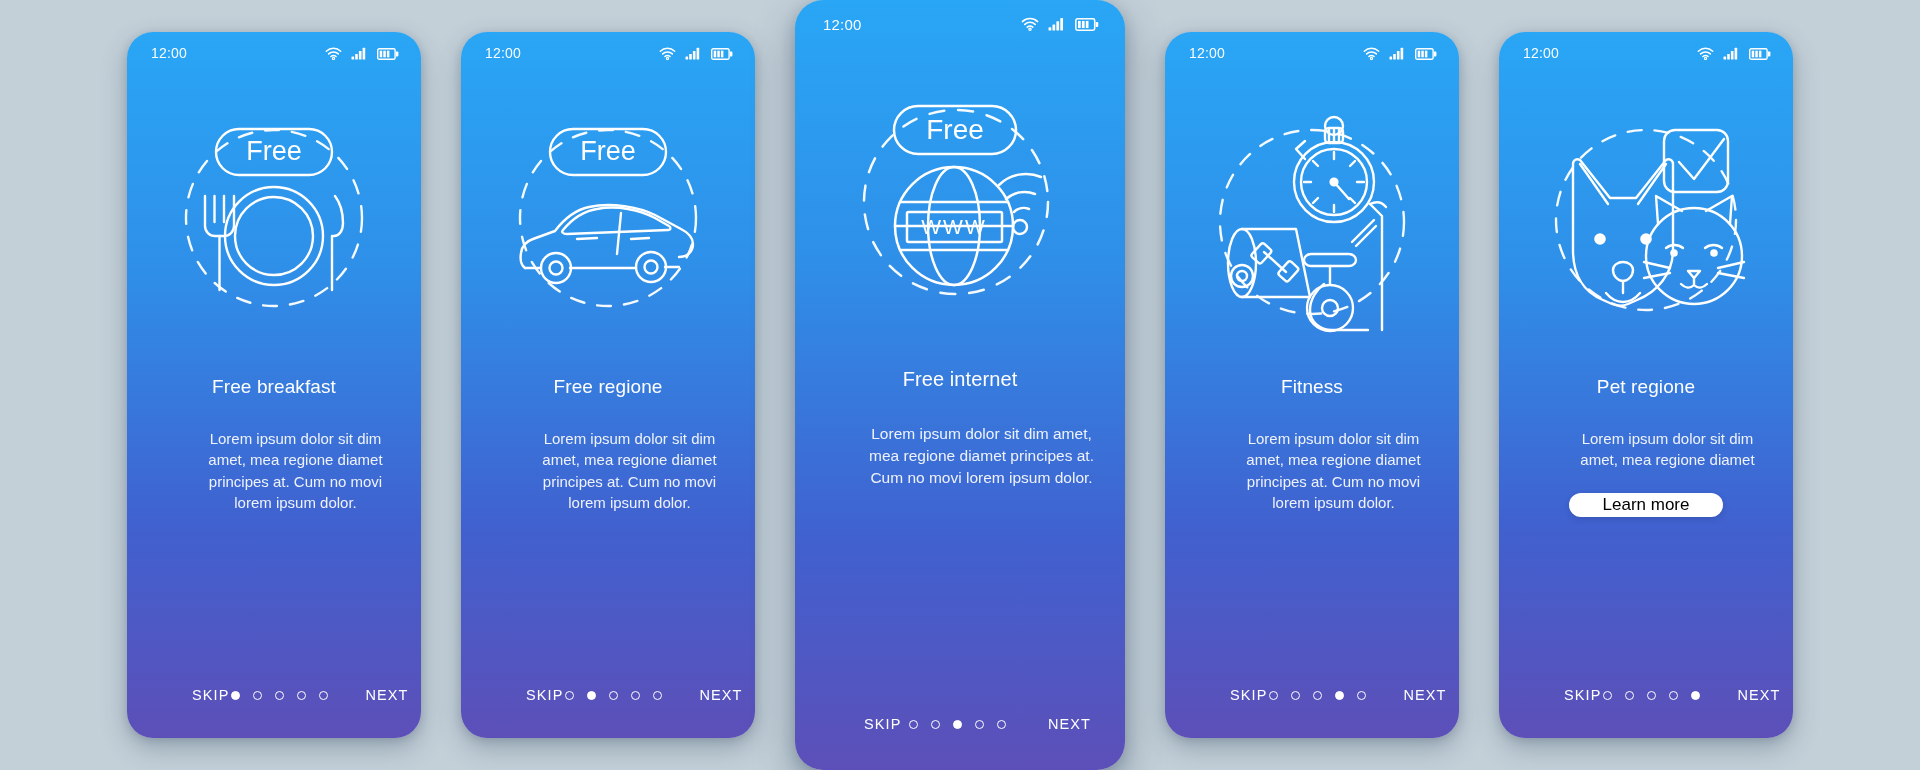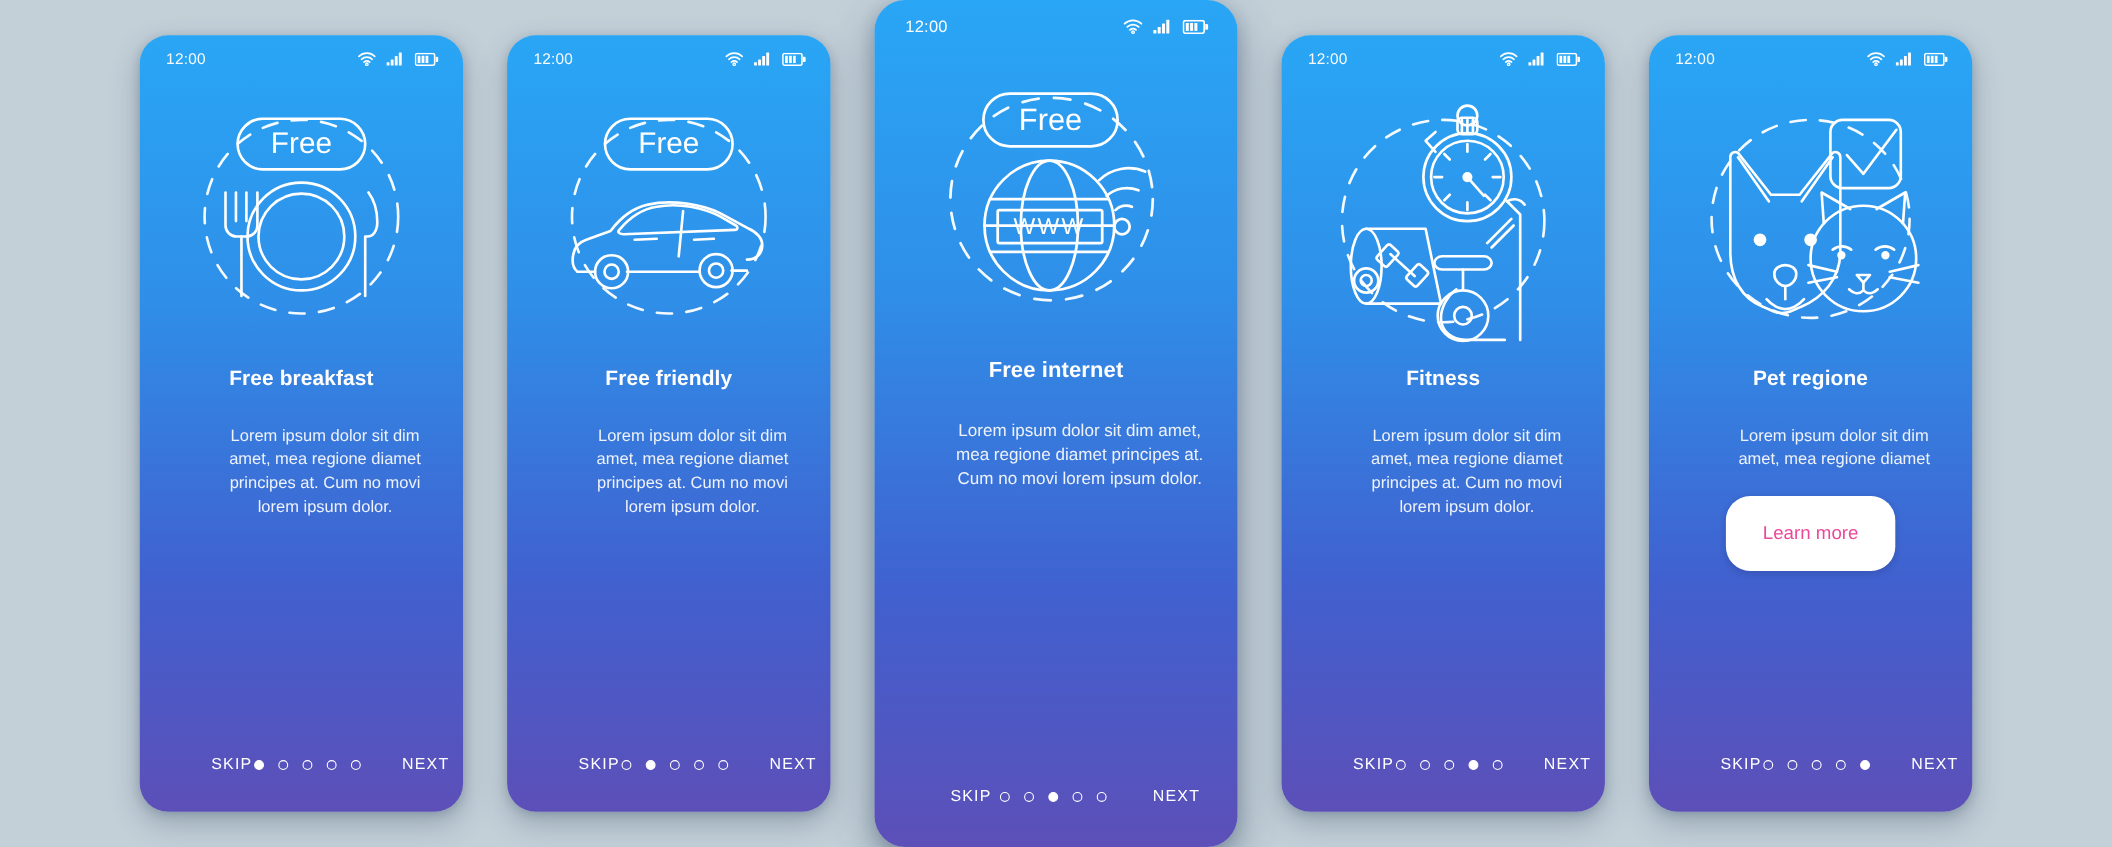--- a/index.html
+++ b/index.html
@@ -25,20 +25,21 @@
     width: 294px;
     height: 706px;
     border-radius: 26px;
     overflow: hidden;
     background: linear-gradient(180deg, #29a6f5 0%, #2f8fe8 34%, #4061cf 70%, #5d4fb8 100%);
     box-shadow: 0 10px 26px rgba(40,60,90,0.30), 0 2px 8px rgba(40,60,90,0.18);
     color: #ffffff;
     flex: 0 0 auto;
     display: flex;
     flex-direction: column;
+    gap: 21px;
   }
   .phone.featured {
     width: 330px;
     height: 770px;
     border-radius: 28px;
     box-shadow: 0 16px 40px rgba(35,55,85,0.38), 0 4px 14px rgba(35,55,85,0.22);
   }
 
   
   .statusbar {
@@ -79,47 +80,47 @@
   
   .content {
     flex: 1 1 auto;
     display: flex;
     flex-direction: column;
     align-items: center;
     padding: 0 26px;
   }
   .card-title {
     font-size: 19px;
-    font-weight: 700;
+    font-weight: 400;
     letter-spacing: .1px;
     text-align: left;
     margin-top: 10px;
     color: #ffffff;
   }
   .phone.featured .card-title { font-size: 20px; }
   .card-body {
     margin-top: 30px;
     font-size: 15px;
     line-height: 1.42;
     text-align: center;
     color: #eef2fb;
     max-width: 230px;
     margin-left: 43px;
   }
   .phone.featured .card-body { font-size: 15.5px; max-width: 250px; margin-top: 32px; }
 
   .cta {
     margin-top: 22px;
     background: #ffffff;
-    color: #ec4899;
+    color: #000000;
     border: none;
     border-radius: 22px;
     font-size: 17px;
     font-family: "Liberation Sans", sans-serif;
-    padding: 24px 34px;
+    padding: 2px 34px;
     cursor: pointer;
     box-shadow: 0 2px 6px rgba(30,30,70,.18);
   }
 
   
   .nav {
     flex: 0 0 auto;
     height: 86px;
     display: flex;
     align-items: center;
@@ -260,21 +261,21 @@
           <path d="M118 105l-4 41M74 131l20-1M146 130l-18 1"></path>
           <circle cx="53" cy="160" r="15"></circle>
             <circle cx="53" cy="160" r="6.5"></circle>
           <circle cx="148" cy="159" r="15"></circle>
             <circle cx="148" cy="159" r="6.5"></circle>
         </g>
       </svg>
     </div>
 
     <div class="content">
-      <div class="card-title">Free friendly</div>
+      <div class="card-title">Free regione</div>
       <div class="card-body">Lorem ipsum dolor sit dim amet, mea regione diamet principes at. Cum no movi lorem ipsum dolor.</div>
     </div>
 
     <div class="nav">
       <button class="nav-btn">SKIP</button>
       <div class="dots">
         <button class="dot"></button>
         <button class="dot active"></button>
         <button class="dot"></button>
         <button class="dot"></button>

